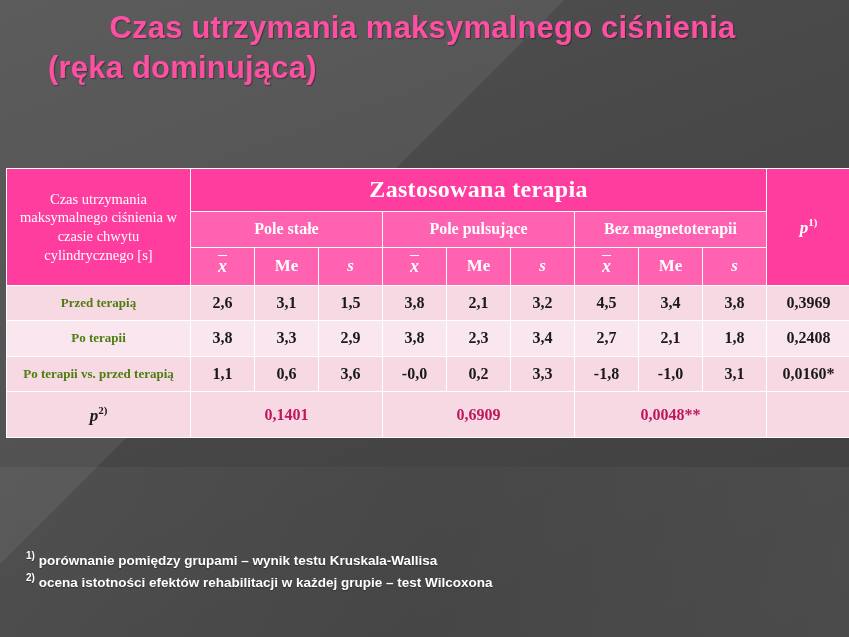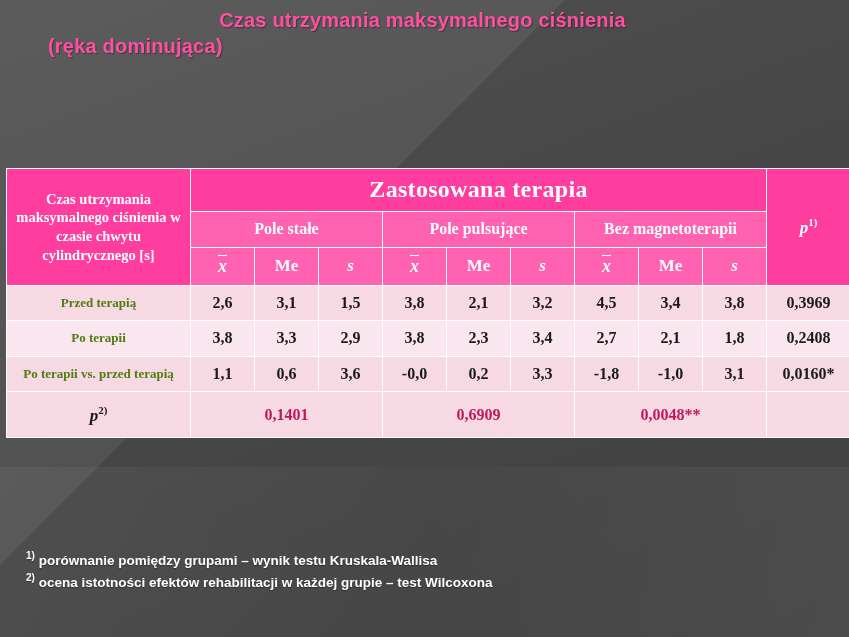--- a/index.html
+++ b/index.html
@@ -30,21 +30,21 @@
     pointer-events: none;
   }
   .title {
     position: absolute;
     top: 8px;
     left: 36px;
     right: 20px;
     color: #ff4fa3;
     font-family: "Liberation Sans", sans-serif;
     font-weight: bold;
-    font-size: 20px;
+    font-size: 31px;
     line-height: 1.28;
     letter-spacing: 0.2px;
     text-align: left;
     text-shadow: 1px 1px 1px rgba(0,0,0,0.35);
   }
   .title .l1 { display: block; text-align: center; padding-right: 20px; }
   .title .l2 { display: block; text-align: center; padding-right: 120px; }
   .title .l3 { display: block; text-align: left; padding-left: 12px; }
 
   .table-wrap {
@@ -70,21 +70,21 @@
     font-weight: bold;
   }
   .hdr-pink-lite {
     background: #ff62b0;
     color: #ffffff;
     font-weight: bold;
   }
   .corner {
     background: #ff3d9e;
     color: #ffffff;
-    font-weight: bold;
+    font-weight: normal;
     font-size: 14.5px;
     line-height: 1.28;
     padding: 4px 6px;
   }
   .big-head {
     font-size: 24px;
     padding: 7px 16px 8px;
     letter-spacing: 0.3px;
   }
   .sub-head {

